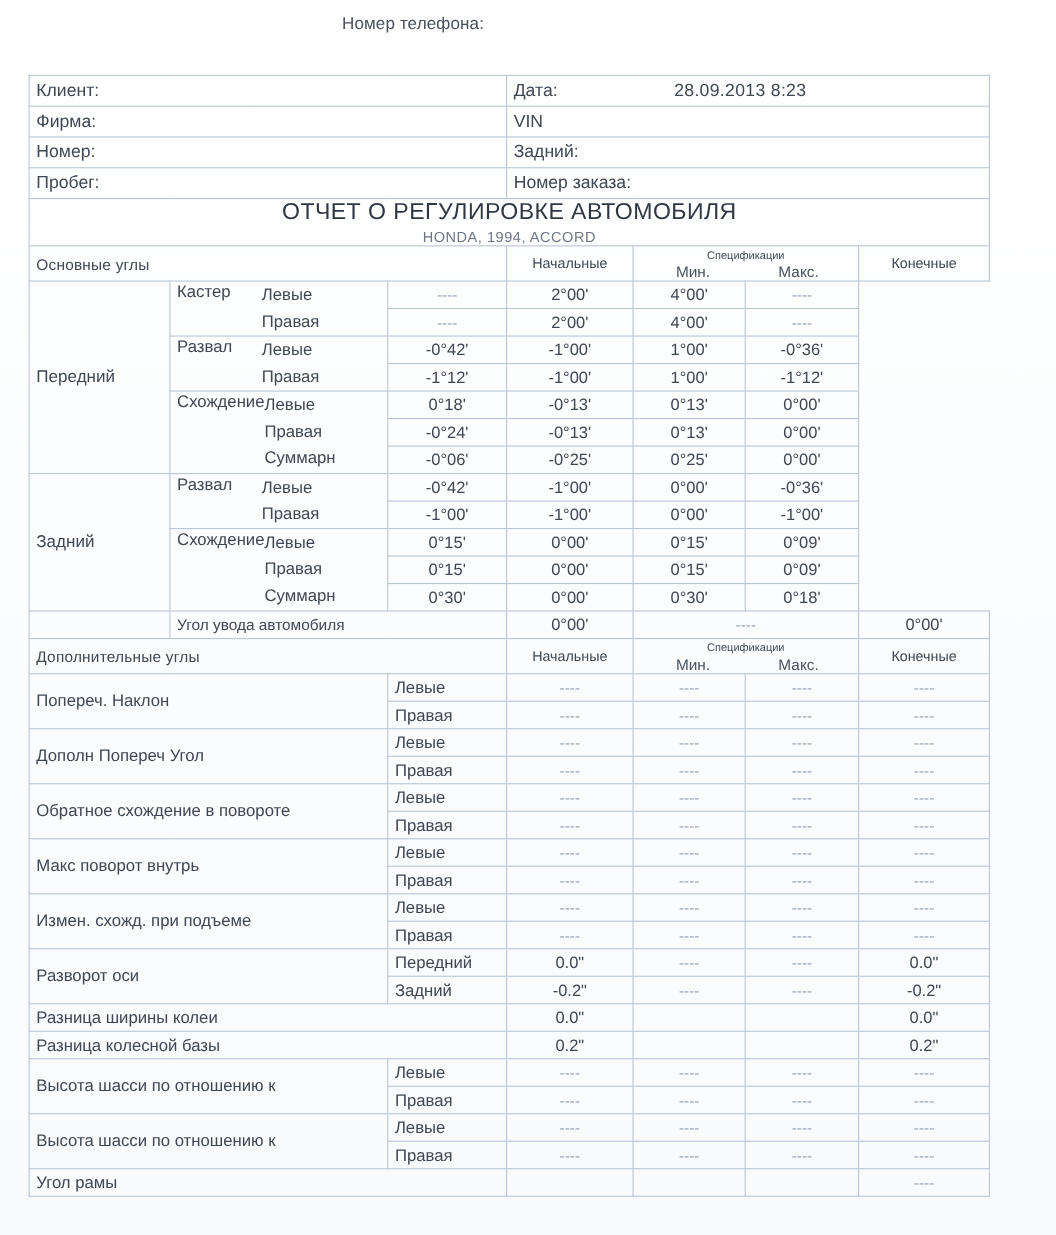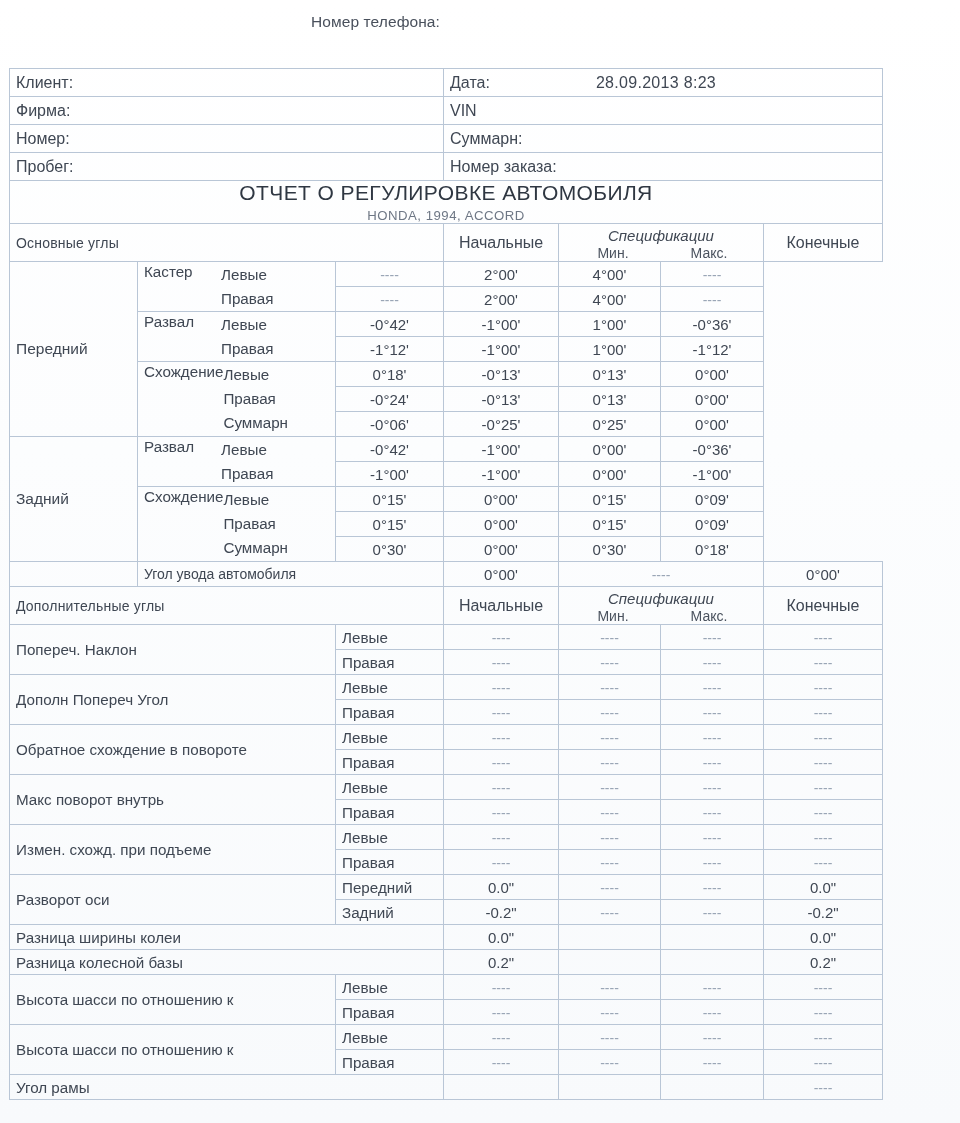--- a/index.html
+++ b/index.html
@@ -25,21 +25,21 @@
     text-align:right;
     font-size:15.5px;
     color:#49505c;
     letter-spacing:.1px;
   }
   #phone-line{left:10px;top:13px;}
   #fax-line{left:10px;top:44px;}
 
   table.rep{
     position:absolute;
-    left:9px;top:68px;
+    left:26px;top:68px;
     width:873px;
     border-collapse:collapse;
     table-layout:fixed;
     font-size:14.6px;
   }
   table.rep td{
     border:1px solid #b9c6d6;
     padding:0 6px;
     vertical-align:middle;
     color:#3f4753;
@@ -70,26 +70,26 @@
 
   
   .sec-title{
     font-size:14px;
     color:#333b46;
     padding-left:8px;
     letter-spacing:.2px;
   }
   .colhead{
     text-align:center;
-    font-size:16px;
+    font-size:13px;
     color:#434b57;
   }
   .spec-head{padding:0;}
   .spec-head .sp-top{
-    text-align:center;font-size:15px;padding-top:3px;font-style:italic;
+    text-align:center;font-size:10px;padding-top:3px;
   }
   .spec-head .sp-bot{
     display:flex;
     align-items:center;
   }
   .spec-head .sp-bot span{
     flex:1;text-align:center;font-size:14px;color:#4a525e;
     padding-top:1px;
   }
 
@@ -160,21 +160,21 @@
         <tr>
           <td class="idcell" colspan="3"><span class="lbl">Клиент:</span><span class="idval"></span></td>
           <td class="idcell" colspan="4"><span class="lbl">Дата:</span><span class="idval">28.09.2013  8:23</span></td>
         </tr>
         <tr>
           <td class="idcell" colspan="3"><span class="lbl">Фирма:</span><span class="idval"></span></td>
           <td class="idcell" colspan="4"><span class="lbl">VIN</span><span class="idval"></span></td>
         </tr>
         <tr>
           <td class="idcell" colspan="3"><span class="lbl">Номер:</span><span class="idval"></span></td>
-          <td class="idcell" colspan="4"><span class="lbl">Суммарн:</span><span class="idval"></span></td>
+          <td class="idcell" colspan="4"><span class="lbl">Задний:</span><span class="idval"></span></td>
         </tr>
         <tr>
           <td class="idcell" colspan="3"><span class="lbl">Пробег:</span><span class="idval"></span></td>
           <td class="idcell" colspan="4"><span class="lbl">Номер заказа:</span><span class="idval"></span></td>
         </tr>
         <tr>
           <td class="titleblock" colspan="7">
             <div class="title-main">ОТЧЕТ О РЕГУЛИРОВКЕ АВТОМОБИЛЯ</div>
             <div class="title-sub">HONDA, 1994, ACCORD</div>
           </td>

